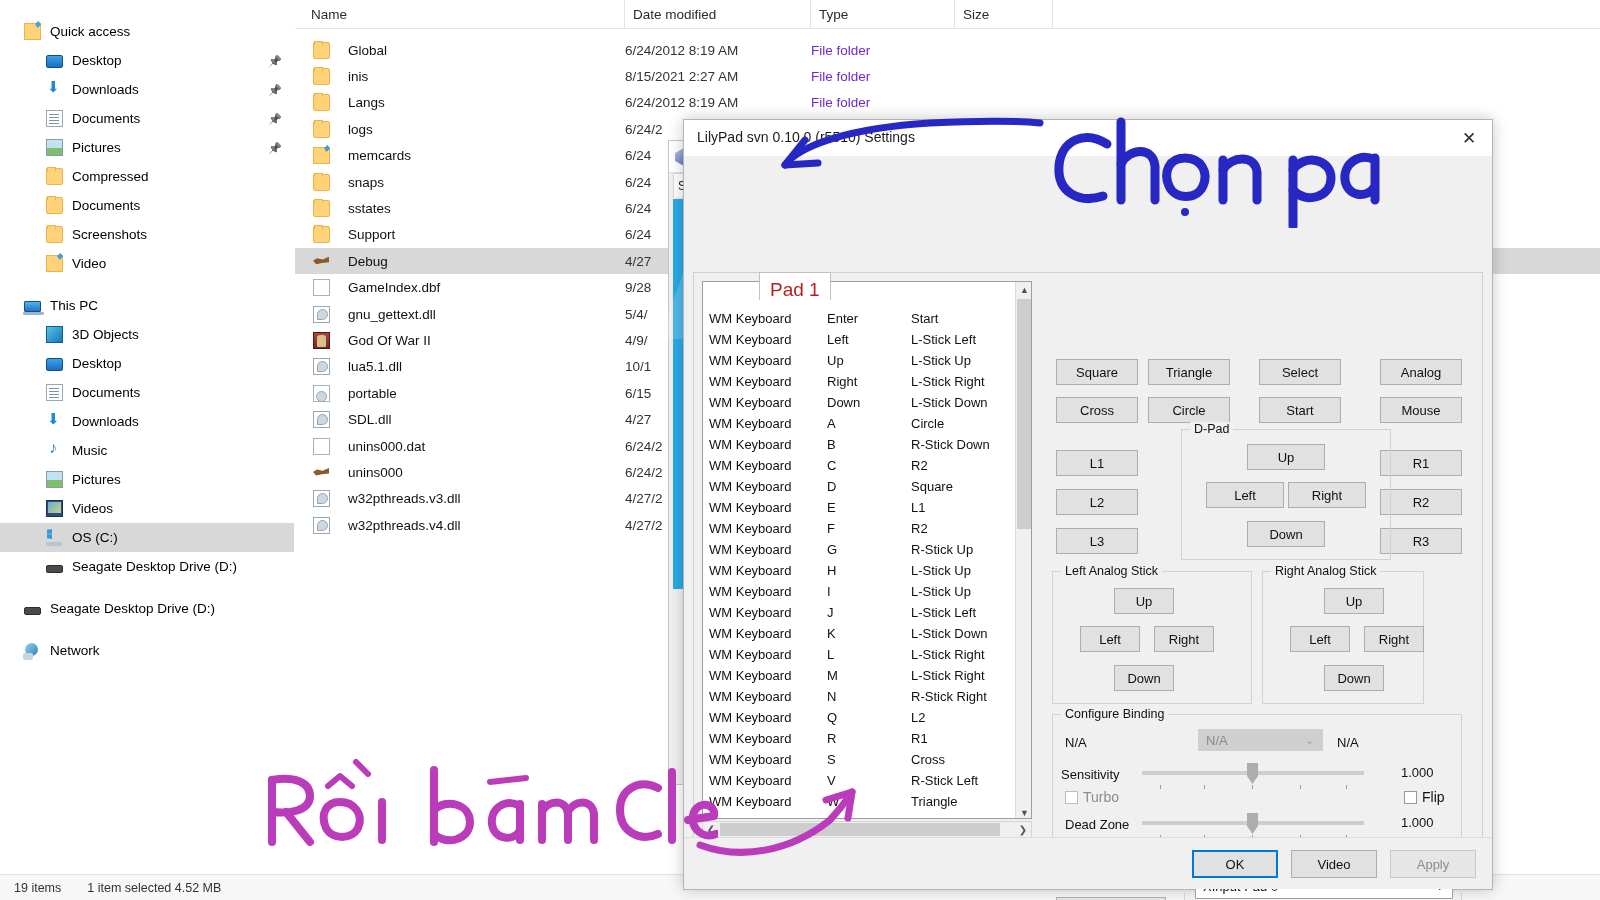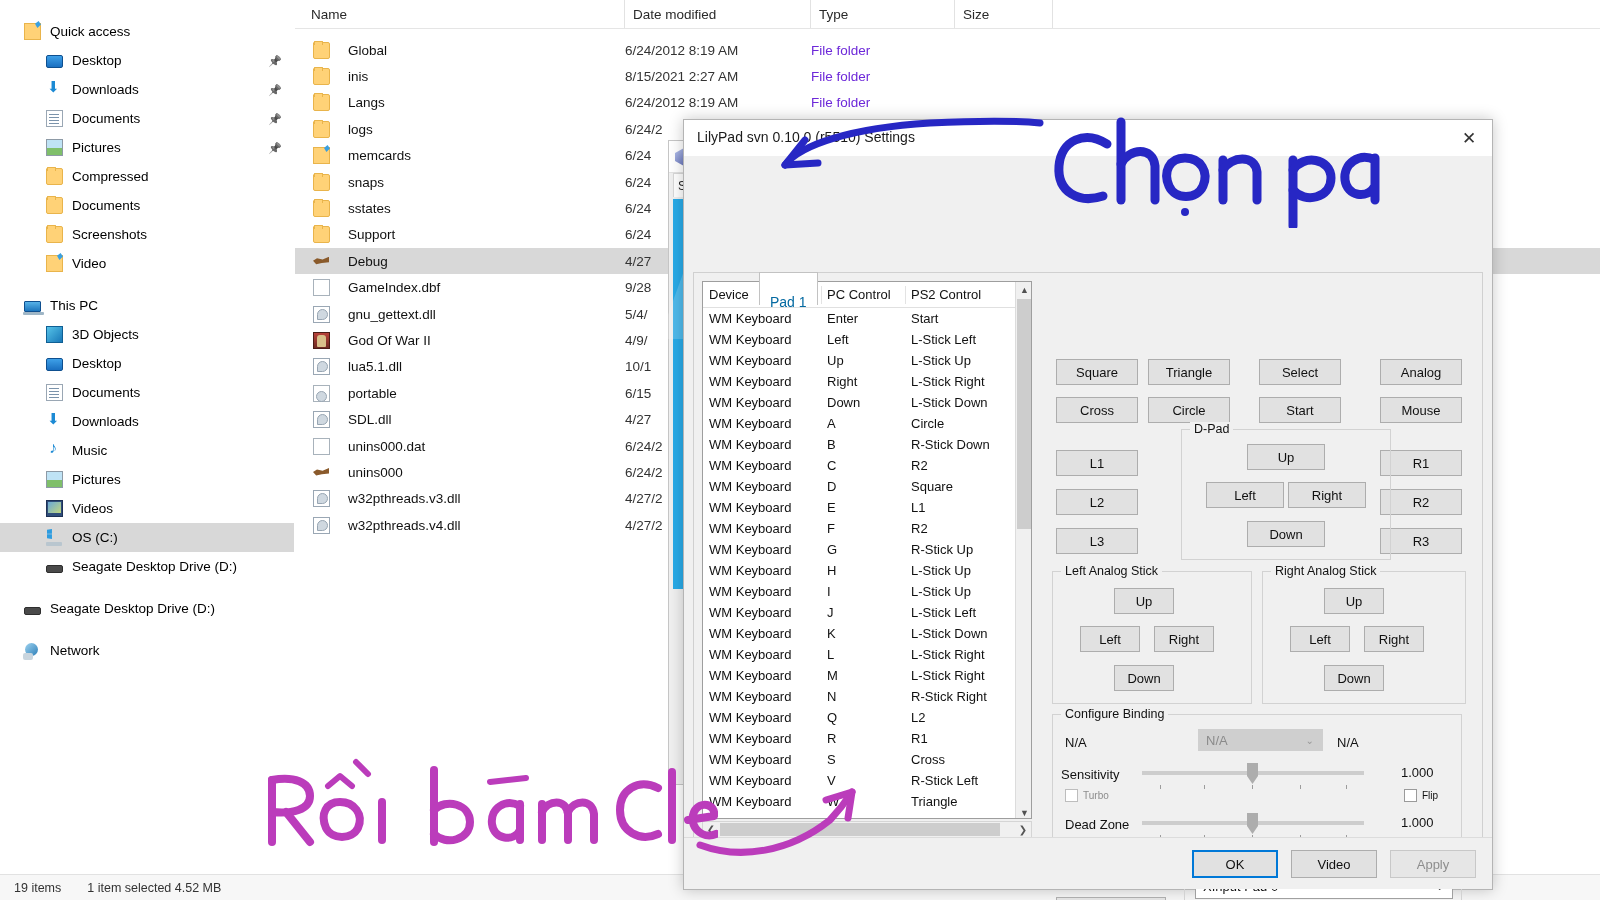--- a/index.html
+++ b/index.html
@@ -80,21 +80,21 @@
   #bg-window .bw-ico { position:absolute; left:6px; top:7px; width:18px; height:18px; background:linear-gradient(135deg,#b9c5ef,#4d5aa8); clip-path:polygon(50% 0,100% 28%,100% 72%,50% 100%,0 72%,0 28%); }
   #bg-window .bw-tab { position:absolute; left:4px; top:32px; width:44px; height:24px; background:#fff; border:1px solid #d8d8d8; border-bottom:none; font-size:12px; line-height:24px; padding-left:4px; color:#222; overflow:hidden; }
   #bg-window .bw-blue { position:absolute; left:4px; top:58px; width:44px; height:390px; background:#29abe8; }
   #bg-window .bw-blue:after { content:""; position:absolute; left:8px; top:20px; width:60px; height:120px; background:rgba(255,255,255,0.18); transform:skewX(-20deg); }
 
   
   #lilypad { position:absolute; left:683px; top:119px; width:810px; height:771px; background:#f0f0f0; border:1px solid #b4b4b4; box-shadow:0 0 14px rgba(0,0,0,.22); }
   .lp-title { height:36px; background:#fff; position:relative; }
   .lp-title .t { position:absolute; left:13px; top:9px; font-size:14px; color:#1b1b1b; }
   .lp-close { position:absolute; right:0; top:0; width:46px; height:36px; display:flex; align-items:center; justify-content:center; color:#333; font-size:17px; cursor:default; }
-  .tab { position:absolute; top:0; height:25px; line-height:24px; padding:16px 10px; font-size:14px; background:#f0f0f0; border:1px solid #c9c9c9; border-bottom:none; color:#0369a1; }
+  .tab { position:absolute; top:0; height:25px; line-height:24px; padding:4px 10px; font-size:19px; background:#f0f0f0; border:1px solid #c9c9c9; border-bottom:none; color:#b91c1c; }
   .tab.active { background:#fff; top:-3px; height:28px; line-height:26px; border-color:#c2c2c2; z-index:3; }
 
   .tabpage { position:absolute; left:9px; top:152px; width:790px; height:582px; background:#f0f0f0; border:1px solid #d0d0d0; }
 
   
   .lv { position:absolute; left:8px; top:8px; width:330px; height:538px; background:#fff; border:1px solid #9e9e9e; overflow:hidden; }
   .lv-head { position:absolute; left:0; top:0; height:26px; width:100%; background:#fff; border-bottom:1px solid #e0e0e0; }
   .lv-head span { position:absolute; top:0; line-height:26px; font-size:13px; color:#111; }
   .lv-head .d1 { left:6px; } .lv-head .d2 { left:124px; } .lv-head .d3 { left:208px; }
   .lv-head .sep { position:absolute; top:4px; width:1px; height:18px; background:#e3e3e3; }
@@ -128,21 +128,21 @@
   .combo .arw { position:absolute; right:8px; top:50%; transform:translateY(-50%); font-size:10px; color:#444; }
   .combo.dis { background:#cfcfcf; border-color:#cfcfcf; color:#8a8a8a; }
   .combo.dis .arw { color:#9a9a9a; }
 
   .trackwrap { position:absolute; }
   .track { position:absolute; left:0; top:8px; height:4px; background:#cdcdcd; width:100%; }
   .thumb { position:absolute; top:0; width:11px; height:21px; background:#adadad; clip-path:polygon(0 0,100% 0,100% 62%,50% 100%,0 62%); }
   .ticks { position:absolute; left:0; top:22px; width:100%; height:5px; }
   .ticks i { position:absolute; top:0; width:1px; height:4px; background:#9c9c9c; }
 
-  .chk { position:absolute; font-size:10px; color:#111; display:flex; align-items:center; }
+  .chk { position:absolute; font-size:14px; color:#111; display:flex; align-items:center; }
   .chk .box { width:13px; height:13px; border:1px solid #9a9a9a; background:#fff; margin-right:5px; }
   .chk.dim { color:#8d8d8d; }
   .chk.dim .box { border-color:#bdbdbd; }
 
   .lp-footer { position:absolute; left:0; right:0; bottom:0; height:52px; background:#f0f0f0; border-top:1px solid #dcdcdc; }
 
   
   #annot { position:absolute; left:0; top:0; width:1600px; height:900px; pointer-events:none; }
 </style>
 </head>
@@ -410,27 +410,20 @@
     <div class="lp-close">✕</div>
   </div>
 
   <div class="tab" style="left:9px;top:155px;">General</div>
   <div class="tab active" style="left:75px;top:152px;">Pad 1</div>
   <div class="tab" style="left:127px;top:155px;">Pad 2</div>
 
   <div class="tabpage">
 
     <div class="lv">
-      <div class="lv-head">
-        <span class="d1">Device</span>
-        <span class="d2">PC Control</span>
-        <span class="d3">PS2 Control</span>
-        <i class="sep" style="left:118px;"></i>
-          <i class="sep" style="left:202px;"></i>
-      </div>
       <div class="lv-rows" id="bindrows">
           <div class="lv-row" style="top: 0px;">
             <span class="c1">WM Keyboard</span>
             <span class="c2">Enter</span>
             <span class="c3">Start</span>
           </div>
           <div class="lv-row" style="top: 21px;">
             <span class="c1">WM Keyboard</span>
             <span class="c2">Left</span>
             <span class="c3">L-Stick Left</span>
@@ -595,21 +588,21 @@
     </div>
 
     <div class="grp" style="left:358px;top:298px;width:200px;height:133px;">
       <span class="lbl">Left Analog Stick</span>
       <div class="wbtn" style="left:61px;top:16px;width:60px;height:26px;">Up</div>
       <div class="wbtn" style="left:27px;top:54px;width:60px;height:26px;">Left</div>
       <div class="wbtn" style="left:101px;top:54px;width:60px;height:26px;">Right</div>
       <div class="wbtn" style="left:61px;top:93px;width:60px;height:26px;">Down</div>
     </div>
 
-    <div class="grp" style="left:568px;top:298px;width:204px;height:133px;">
+    <div class="grp" style="left:568px;top:298px;width:162px;height:133px;">
       <span class="lbl">Right Analog Stick</span>
       <div class="wbtn" style="left:61px;top:16px;width:60px;height:26px;">Up</div>
       <div class="wbtn" style="left:27px;top:54px;width:60px;height:26px;">Left</div>
       <div class="wbtn" style="left:101px;top:54px;width:60px;height:26px;">Right</div>
       <div class="wbtn" style="left:61px;top:93px;width:60px;height:26px;">Down</div>
     </div>
 
     <div class="grp" style="left:358px;top:441px;width:410px;height:133px;">
       <span class="lbl">Configure Binding</span>
       <span class="slabel" style="left:12px;top:20px;">N/A</span>

